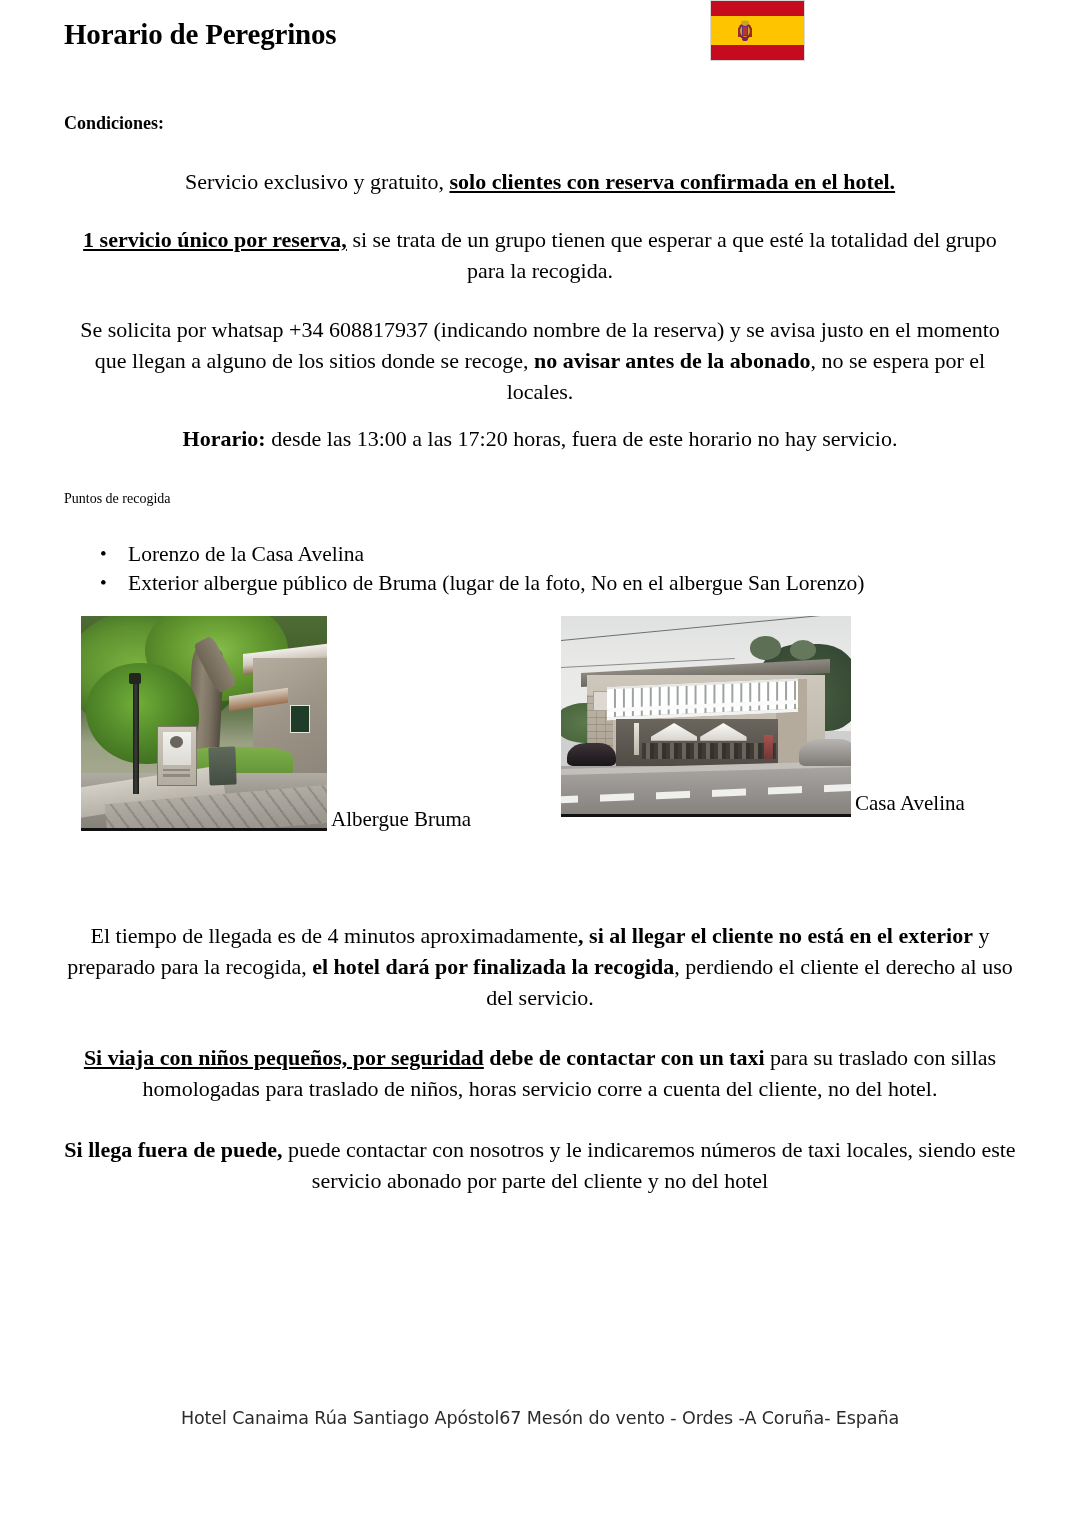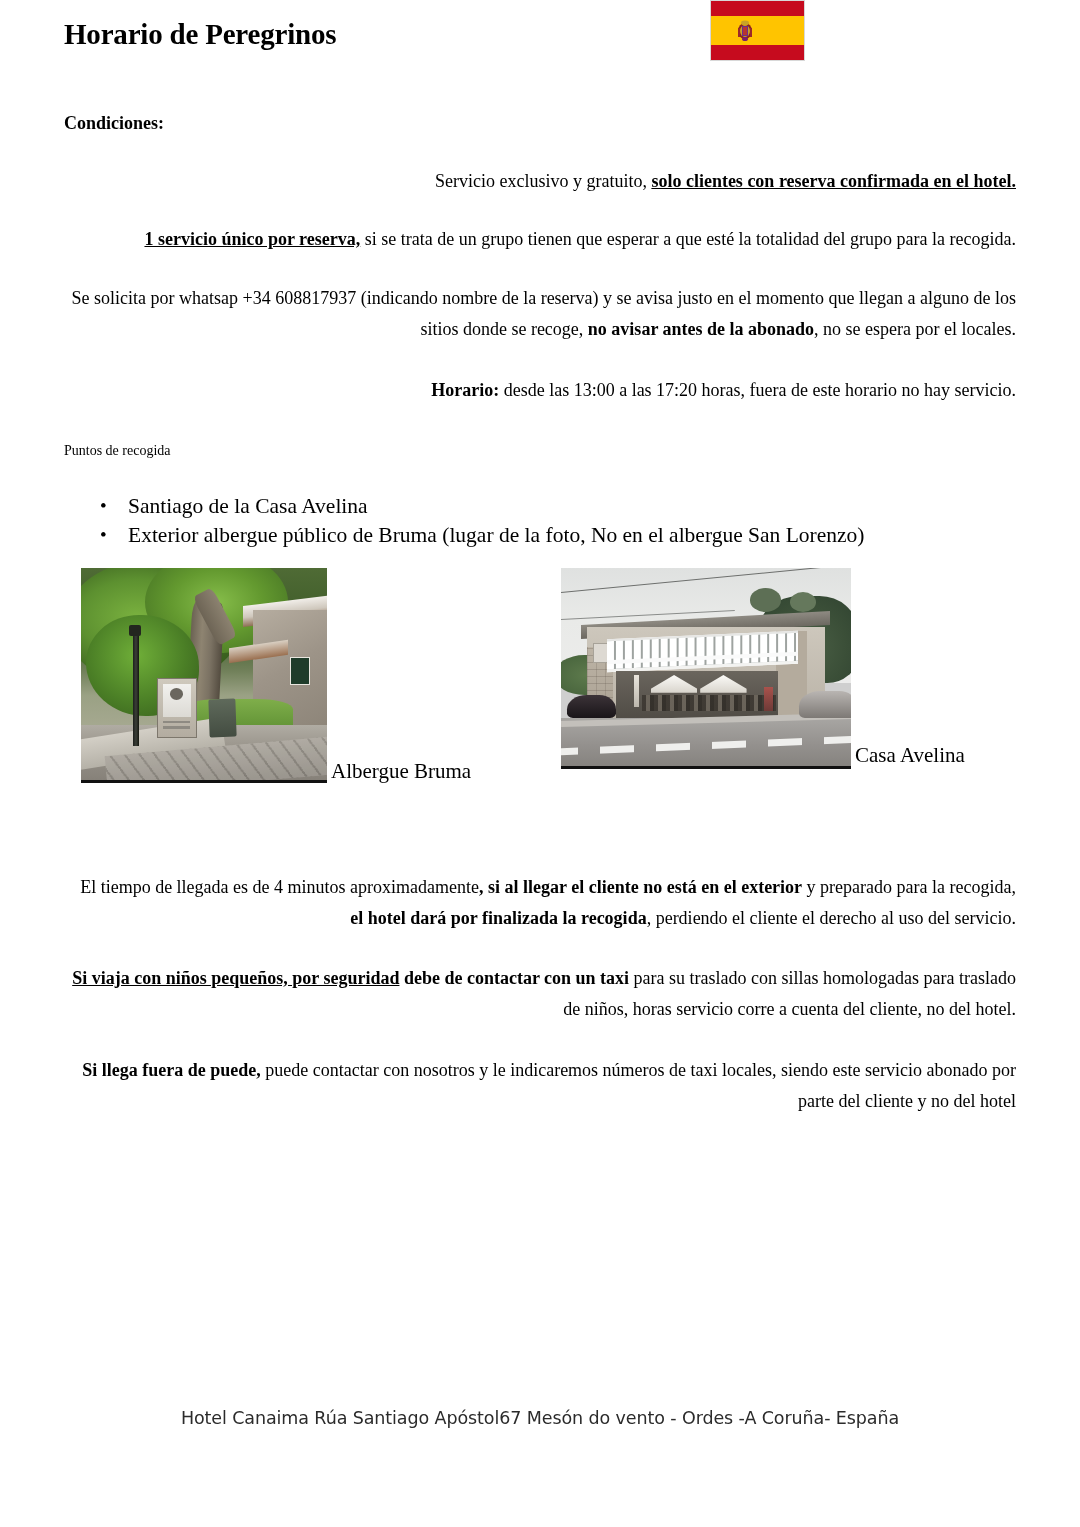--- a/index.html
+++ b/index.html
@@ -80,23 +80,23 @@
     height: 24px;
   }
 
   
   .content {
     position: relative;
     padding: 0 64px 0 64px;
   }
   p.para {
     margin: 0;
-    font-size: 18px;
+    font-size: 22px;
     line-height: 31px;
-    text-align: right;
+    text-align: center;
   }
   .sub-head {
     margin: 0;
     font-size: 18px;
     font-weight: bold;
     line-height: 26px;
   }
   .b { font-weight: bold; }
   .bu { font-weight: bold; text-decoration: underline; }
   .section-head {
@@ -439,26 +439,26 @@
   <div class="content">
 
     <div class="sub-head" style="margin-top:32px;">Condiciones:</div>
 
     <p class="para" style="margin-top:30px;"><span>Servicio exclusivo y gratuito, </span><span class="bu">solo clientes con reserva confirmada en el hotel.</span></p>
 
     <p class="para" style="margin-top:27px;"><span class="bu">1 servicio único por reserva,</span><span> si se trata de un grupo tienen que esperar a que esté la totalidad del grupo para la recogida.</span></p>
 
     <p class="para" style="margin-top:28px;"><span>Se solicita por whatsap +34 608817937 (indicando nombre de la reserva) y se avisa justo en el momento que llegan a alguno de los sitios donde se recoge, </span><span class="b">no avisar antes de la abonado</span><span>, no se espera por el locales.</span></p>
 
-    <p class="para" style="margin-top:30px;"><span class="b">Horario:</span><span> desde las 13:00 a las 17:20 horas, fuera de este horario no hay servicio.</span></p>
+    <p class="para" style="margin-top:16px;"><span class="b">Horario:</span><span> desde las 13:00 a las 17:20 horas, fuera de este horario no hay servicio.</span></p>
 
     <div class="section-head" style="margin-top:30px;">Puntos de recogida</div>
 
     <ul class="points" style="margin-top:26px;">
-      <li>Santiago de la Casa Avelina</li>
+      <li>Lorenzo de la Casa Avelina</li>
       <li>Exterior albergue público de Bruma (lugar de la foto, No en el albergue San Lorenzo)</li>
     </ul>
 
     <div class="photo-band" style="margin-top:18px;">
 
       <div class="photo-block left">
         <div class="photo photo-1">
           <div class="p1-sky"></div>
           <div class="p1-foliage-a"></div>
           <div class="p1-foliage-b"></div>

